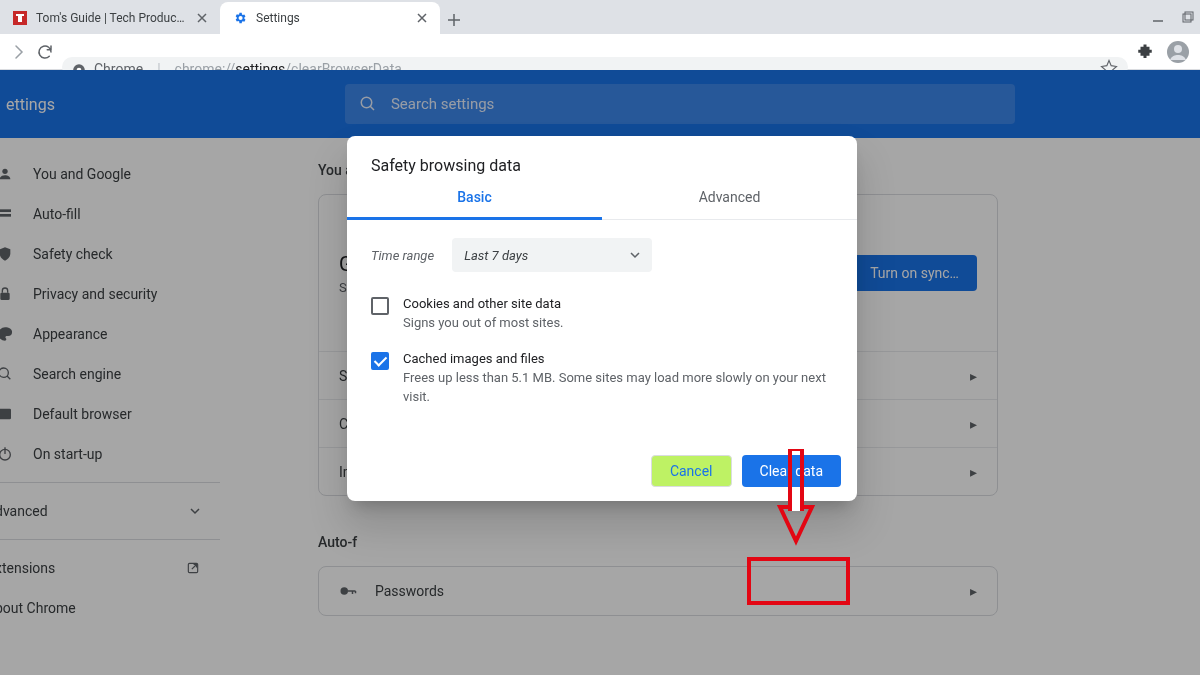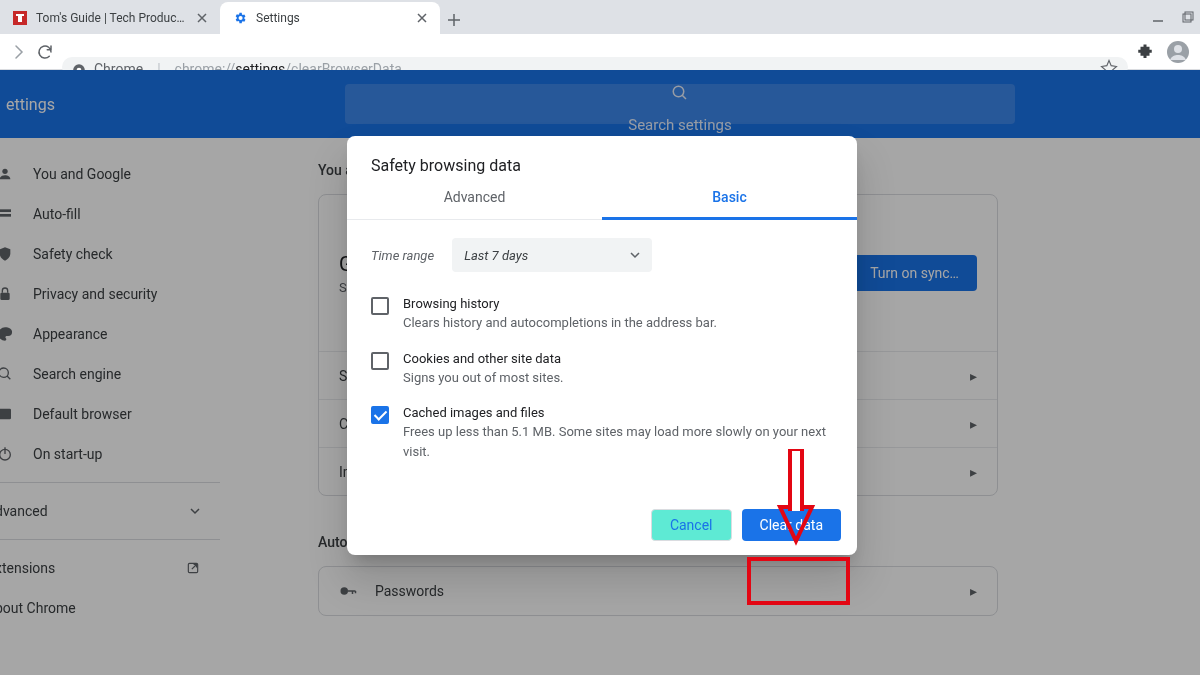--- a/index.html
+++ b/index.html
@@ -27,21 +27,21 @@
   .url-pipe { color: #bdc1c6; margin: 0 6px; }
   .url-dim { color: #9aa0a6; }
   .url-bold { color: #202124; }
   .tool-icons { display: flex; align-items: center; gap: 12px; color: #5f6368; }
 
   
   .app { position: relative; height: calc(675px - 70px); background: #fff; }
   .overlay { position: absolute; inset: 0; background: rgba(0,0,0,0.35); z-index: 10; }
   .settings-header { background: #1a73e8; height: 68px; display: flex; align-items: center; padding: 0 16px; color: #fff; }
   .settings-title { font-size: 16px; margin-left: -10px; }
-  .search-settings { margin-left: 290px; background: rgba(255,255,255,0.15); width: 670px; height: 40px; border-radius: 4px; display: flex; align-items: center; padding: 0 14px; gap: 14px; color: #e8f0fe; font-size: 15px; flex-direction: column; }
+  .search-settings { margin-left: 290px; background: rgba(255,255,255,0.15); width: 670px; height: 40px; border-radius: 4px; display: flex; align-items: center; padding: 0 14px; gap: 14px; color: #e8f0fe; font-size: 15px; }
   .content { display: flex; gap: 8px; }
   .sidebar { width: 220px; padding: 16px 0 0 0; color: #3c4043; }
   .sidebar-item { display: flex; align-items: center; gap: 18px; height: 40px; font-size: 14px; padding-left: 0; margin-left: -5px; }
   .sidebar-item .sicon { width: 20px; display: flex; justify-content: center; color: #5f6368; }
   .sidebar-section { border-top: 1px solid #dadce0; margin-top: 8px; padding-top: 8px; margin-left: -5px; }
   .sidebar-adv { height: 40px; display: flex; align-items: center; justify-content: space-between; padding-right: 20px; font-size: 14px; }
   .sidebar-ext { height: 40px; display: flex; align-items: center; justify-content: space-between; padding-right: 20px; font-size: 14px; }
 
   .main { flex: 1; padding: 24px 0 0 90px; }
   .main h2 { font-size: 14px; color: #3c4043; font-weight: 500; margin-bottom: 16px; }
@@ -64,21 +64,21 @@
   .select { background: #f1f3f4; height: 34px; width: 200px; border-radius: 4px; display: flex; align-items: center; padding: 0 12px; justify-content: space-between; font-size: 13px; color: #3c4043; cursor: pointer; }
   .opt { display: flex; gap: 14px; margin-bottom: 18px; }
   .cb { width: 18px; height: 18px; border: 2px solid #5f6368; border-radius: 2px; flex: 0 0 18px; margin-top: 1px; cursor: pointer; }
   .cb.checked { background: #1a73e8; border-color: #1a73e8; position: relative; }
   .cb.checked::after { content: ''; position: absolute; left: 4px; top: 0px; width: 5px; height: 10px; border: solid #fff; border-width: 0 2px 2px 0; transform: rotate(45deg); }
   .opt-text { font-size: 13px; }
   .opt-title { color: #202124; margin-bottom: 2px; }
   .opt-desc { color: #5f6368; line-height: 1.5; }
   .dialog-actions { display: flex; justify-content: flex-end; gap: 10px; padding: 12px 16px 14px; }
   .btn { height: 32px; border-radius: 4px; font-size: 14px; padding: 0 18px; cursor: pointer; border: none; display: inline-flex; align-items: center; }
-  .btn-cancel { background: #5eead4; border: 1px solid #dadce0; color: #1a73e8; }
+  .btn-cancel { background: #bef264; border: 1px solid #dadce0; color: #1a73e8; }
   .btn-primary { background: #1a73e8; color: #fff; }
 
   
   .anno-arrow { position: absolute; left: 776px; top: 449px; z-index: 30; pointer-events: none; }
   .anno-box { position: absolute; left: 747px; top: 557px; width: 103px; height: 48px; border: 4px solid #e30613; z-index: 30; pointer-events: none; }
 
   svg { display: block; }
 </style>
 </head>
 <body>
@@ -323,45 +323,38 @@
         </div>
       </div>
     </div>
   </div>
   <div class="overlay"></div>
 </div>
 
 <div class="dialog">
   <div class="dialog-title">Safety browsing data</div>
   <div class="dialog-tabs">
+    <div class="dialog-tab active">Basic</div>
     <div class="dialog-tab">Advanced</div>
-    <div class="dialog-tab active">Basic</div>
   </div>
   <div class="dialog-body">
     <div class="time-row">
       <span>Time range</span>
       <div class="select">
         <span>Last 7 days</span>
         <span>
             <svg width="10" height="10" viewBox="0 0 10 10">
               <path d="M1 3l4 4 4-4" stroke="#5f6368" stroke-width="1.5" fill="none"></path>
             </svg>
           </span>
       </div>
     </div>
     <div class="opt">
       <div class="cb"></div>
       <div class="opt-text">
-        <div class="opt-title">Browsing history</div>
-        <div class="opt-desc">Clears history and autocompletions in the address bar.</div>
-      </div>
-    </div>
-    <div class="opt">
-      <div class="cb"></div>
-      <div class="opt-text">
         <div class="opt-title">Cookies and other site data</div>
         <div class="opt-desc">Signs you out of most sites.</div>
       </div>
     </div>
     <div class="opt">
       <div class="cb checked"></div>
       <div class="opt-text">
         <div class="opt-title">Cached images and files</div>
         <div class="opt-desc">Frees up less than 5.1 MB. Some sites may load more slowly on your next visit.</div>
       </div>

